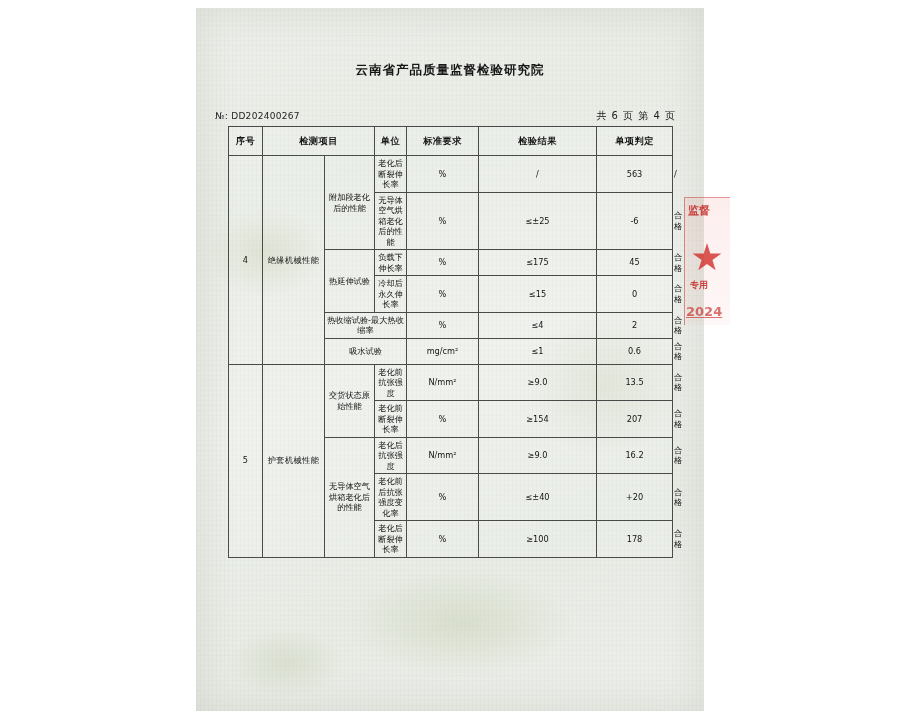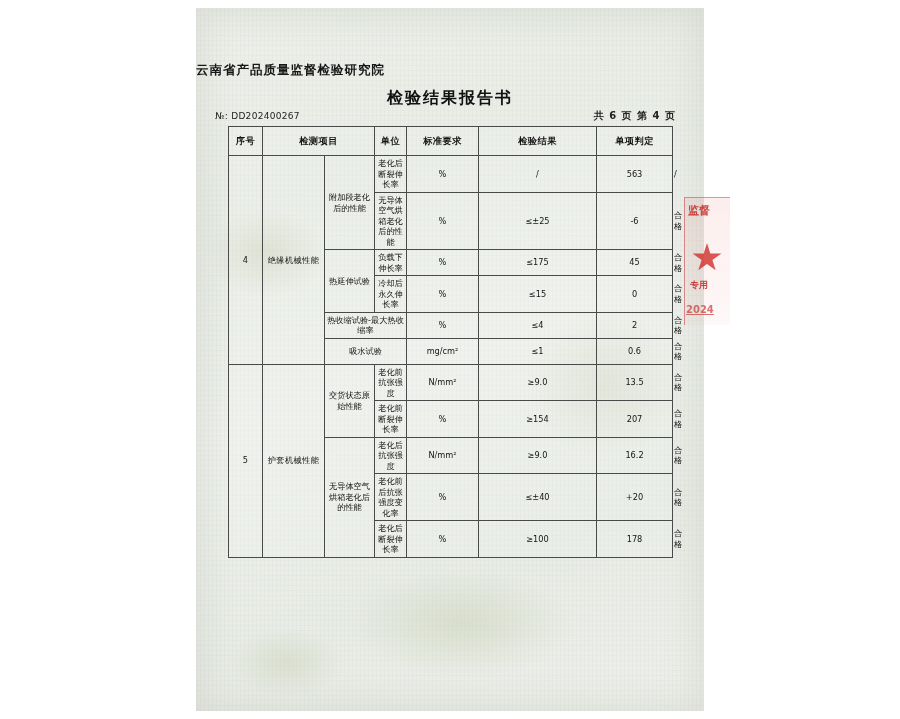--- a/index.html
+++ b/index.html
@@ -47,20 +47,21 @@
     position: absolute;
     left: 0; top: 0;
     width: 508px;
     height: 703px;
     color: #1a1a1a;
   }
   .org-title {
     position: absolute;
     left: 0; top: 54px;
     width: 508px;
+    text-align: center;
     font-size: 12.5px;
     font-weight: bold;
     letter-spacing: 1px;
     color: #161616;
   }
   .report-title {
     position: absolute;
     left: 0; top: 80px;
     width: 508px;
     text-align: center;
@@ -75,21 +76,20 @@
     font-size: 9px;
     color: #222;
     letter-spacing: 0.3px;
   }
   .page-no {
     position: absolute;
     right: 28px; top: 101px;
     font-size: 10px;
     color: #222;
     letter-spacing: 1px;
-    font-weight: bold;
   }
 
   table.result {
     position: absolute;
     left: 32px;
     top: 118px;
     width: 444px;
     border-collapse: collapse;
     table-layout: fixed;
     background: rgba(255,255,255,0.12);
@@ -158,35 +158,34 @@
     width: 26px;
     color: #c62a26;
     font-size: 11px;
     font-weight: bold;
     line-height: 1.05;
     text-align: center;
     letter-spacing: 0px;
   }
   .seal .t1 { top: 8px; }
   .seal .t2 { top: 84px; font-size: 9px; }
-  .seal .t3 { top: 108px; font-size: 10px; opacity: 0.75; text-decoration: underline; }
+  .seal .t3 { top: 108px; font-size: 13px; opacity: 0.75; text-decoration: underline; }
 </style>
 </head>
 <body>
 
 <div class="page">
   <div class="sheet">
     <div class="stain s1"></div>
     <div class="stain s2"></div>
     <div class="stain s3"></div>
     <div class="stain s4"></div>
 
     <div class="doc-inner">
       <div class="org-title">云南省产品质量监督检验研究院</div>
-      <div class="report-title">检验结果报告书</div>
       <div class="report-no">№: DD202400267</div>
       <div class="page-no">共 6 页 第 4 页</div>
 
       <table class="result">
         <colgroup>
           <col style="width:34px">
           <col style="width:62px">
           <col style="width:50px">
           <col style="width:32px">
           <col style="width:72px">

